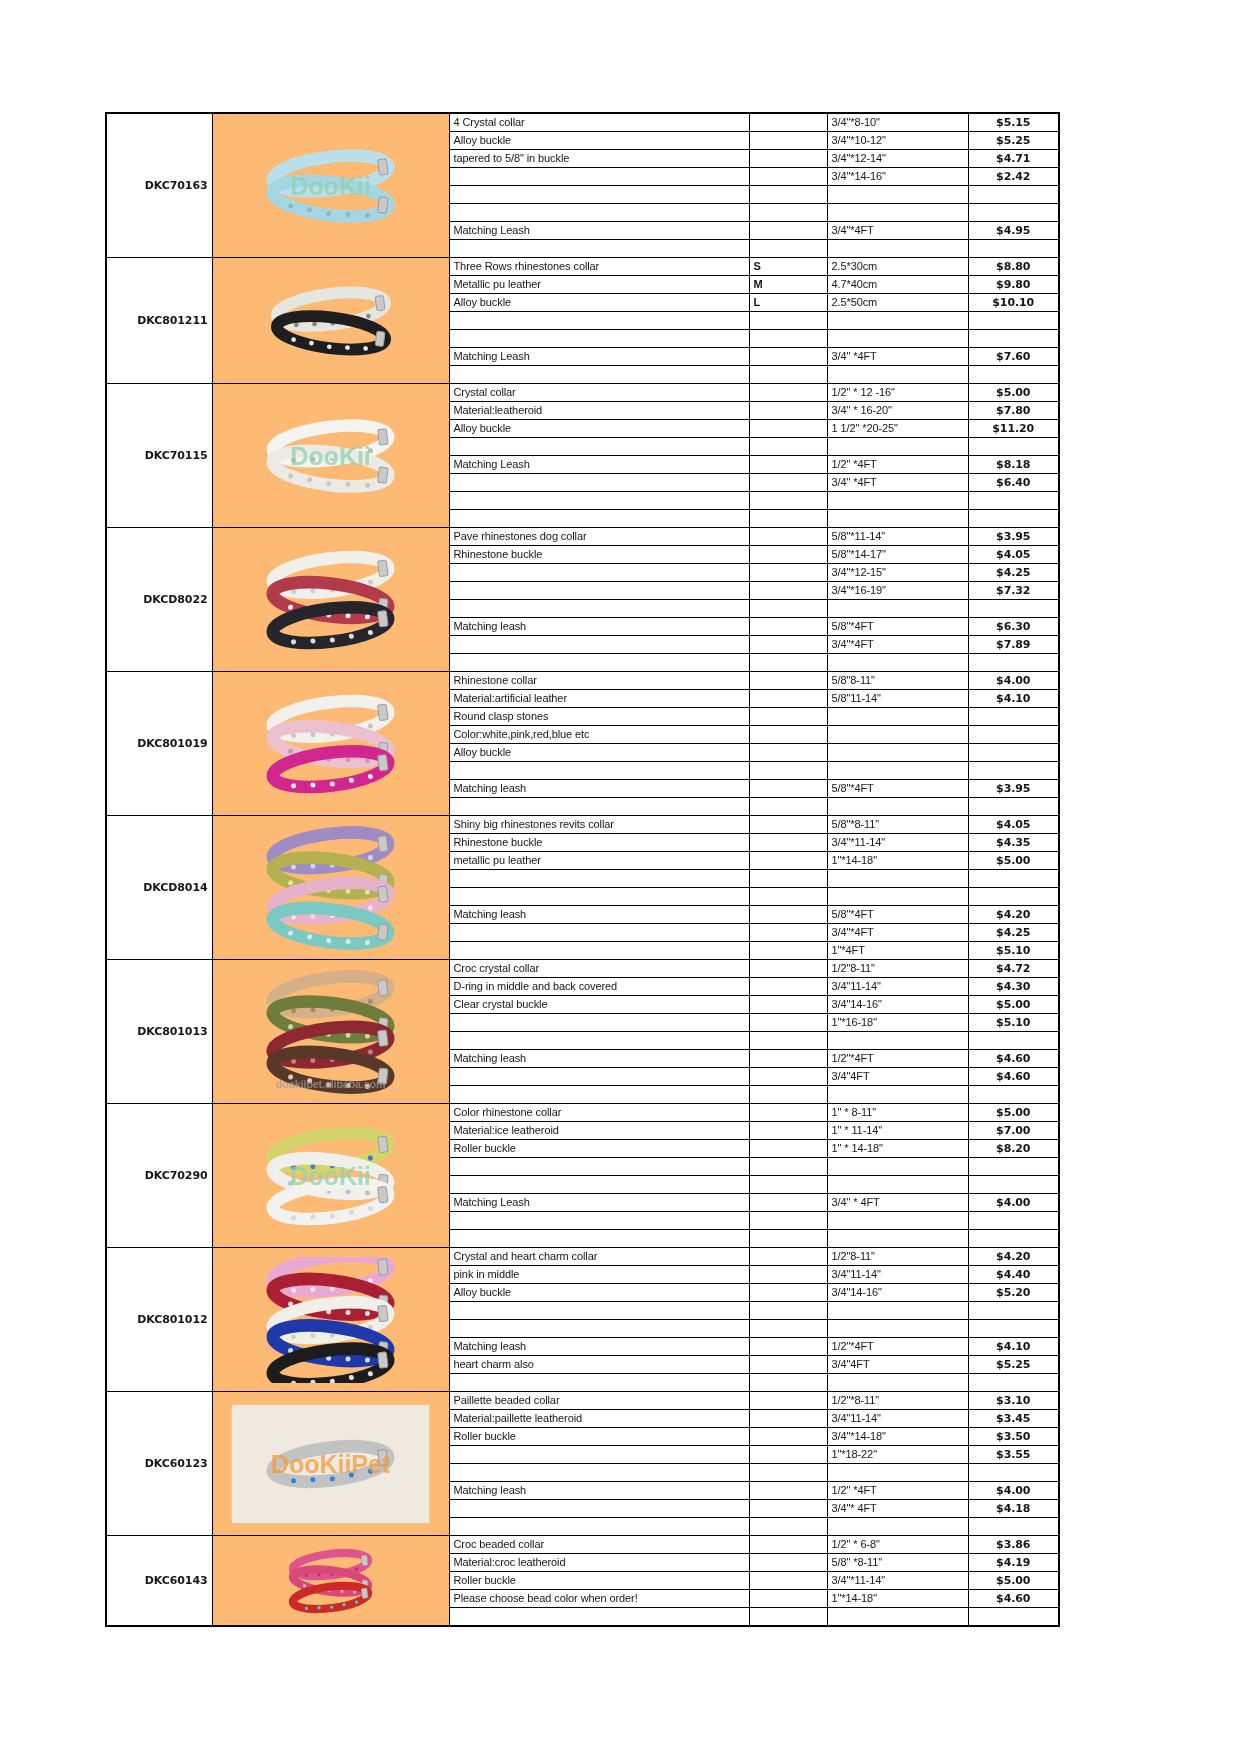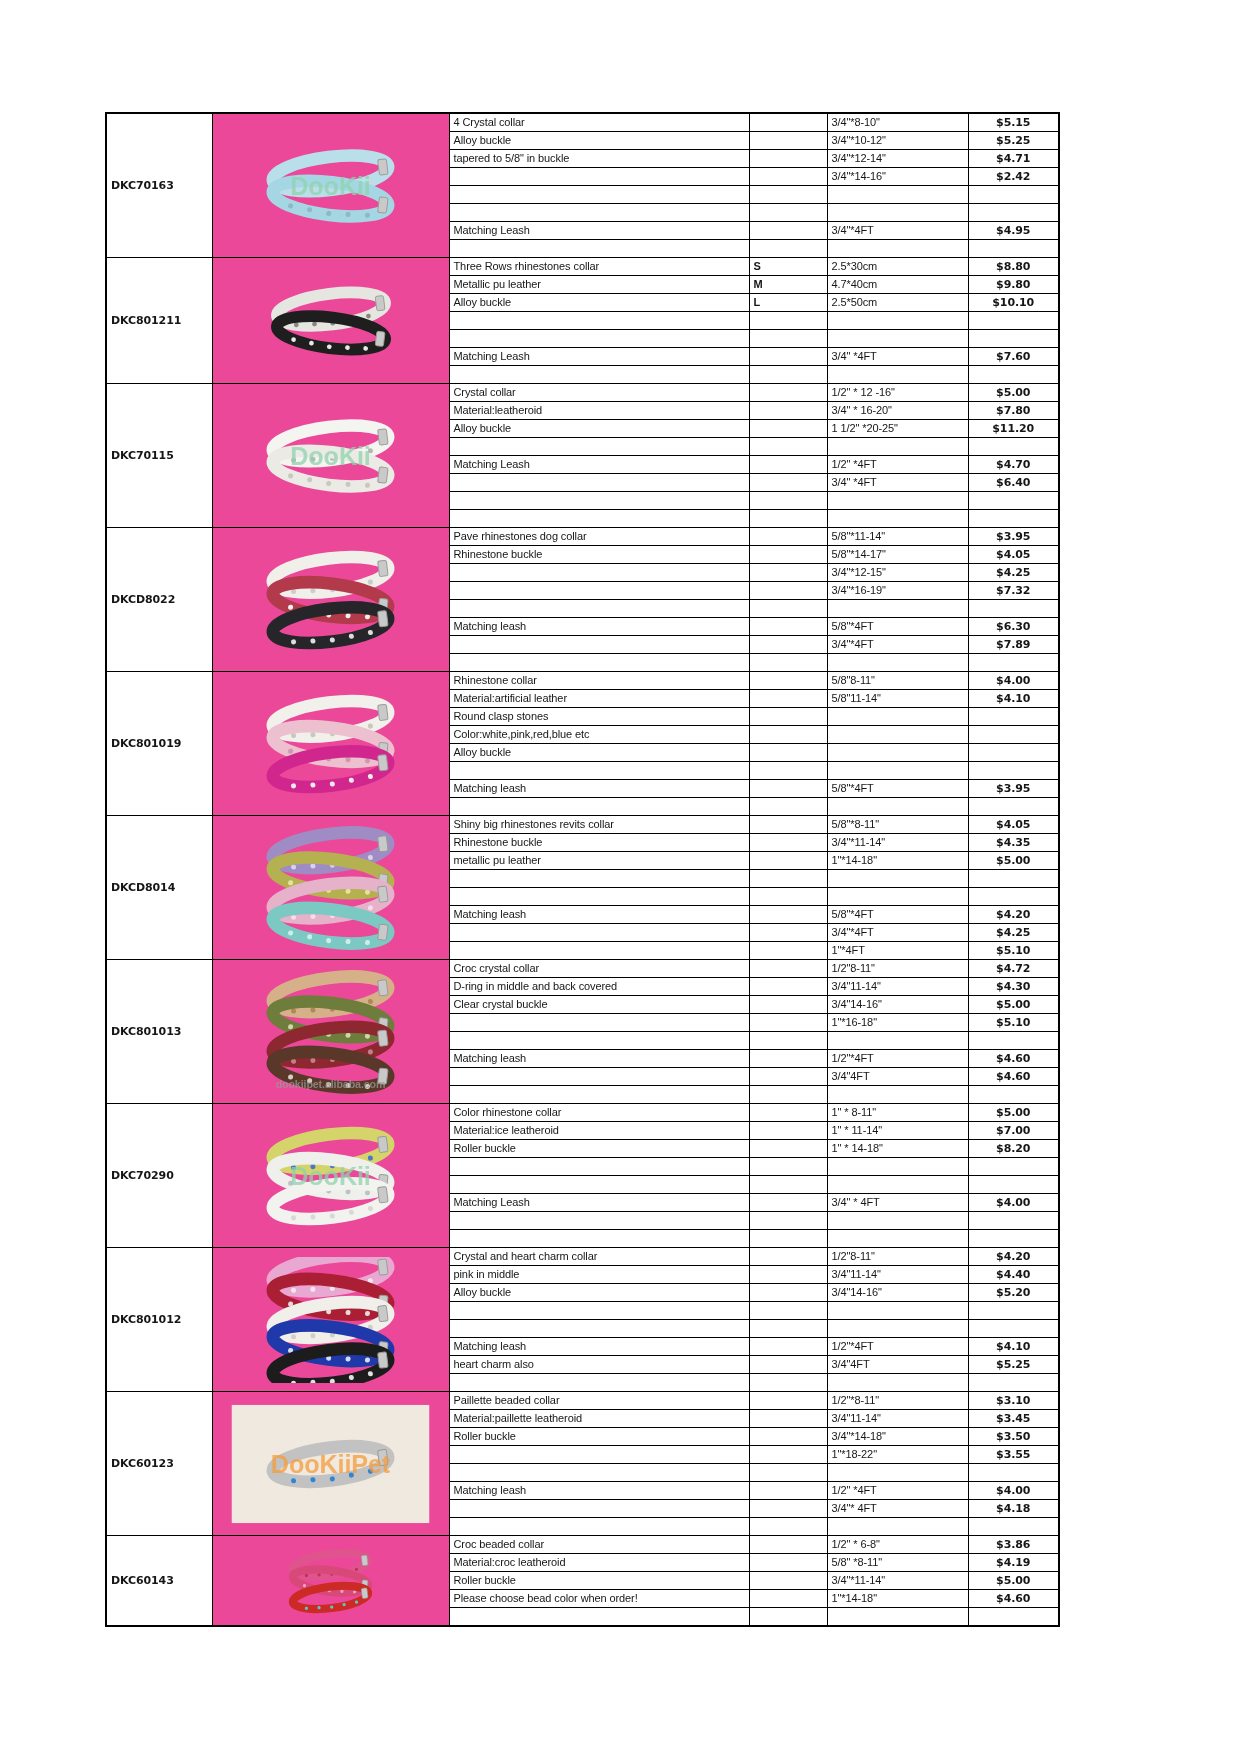--- a/index.html
+++ b/index.html
@@ -19,24 +19,24 @@
     height:17px;
     font-size:11px;
     line-height:1.05;
     color:#161616;
     white-space:nowrap;
     overflow:hidden;
     vertical-align:middle;
     letter-spacing:-0.1px;
   }
   td.code{
-    font-weight:bold;text-align:left;font-size:12px;letter-spacing:.3px;
+    font-weight:bold;text-align:right;font-size:12px;letter-spacing:.3px;
     font-family:"DejaVu Sans","Liberation Sans",sans-serif;
   }
-  td.img{padding:1px;text-align:center;vertical-align:middle;background:#ec4899;}
+  td.img{padding:1px;text-align:center;vertical-align:middle;background:#fdba74;}
   td.letter{font-weight:bold;font-size:11.5px;}
   td.price{
     font-family:"DejaVu Sans",sans-serif;font-weight:bold;
     text-align:center;font-size:11.5px;color:#1c1c1c;letter-spacing:0;
   }
   svg{display:block;margin:0 auto;}
 </style>
 </head>
 <body>
 
@@ -233,21 +233,21 @@
         <tr>
           <td class="desc"></td>
           <td class="letter"></td>
           <td class="spec"></td>
           <td class="price"></td>
         </tr>
         <tr>
           <td class="desc">Matching Leash</td>
           <td class="letter"></td>
           <td class="spec">1/2" *4FT</td>
-          <td class="price">$4.70</td>
+          <td class="price">$8.18</td>
         </tr>
         <tr>
           <td class="desc"></td>
           <td class="letter"></td>
           <td class="spec">3/4" *4FT</td>
           <td class="price">$6.40</td>
         </tr>
         <tr>
           <td class="desc"></td>
           <td class="letter"></td>

